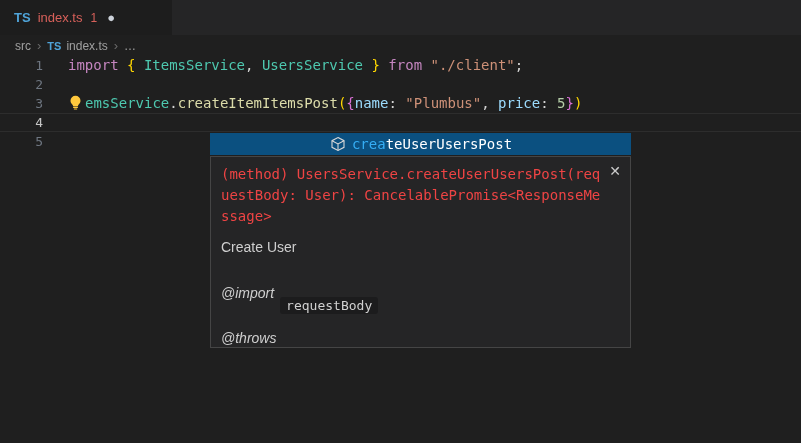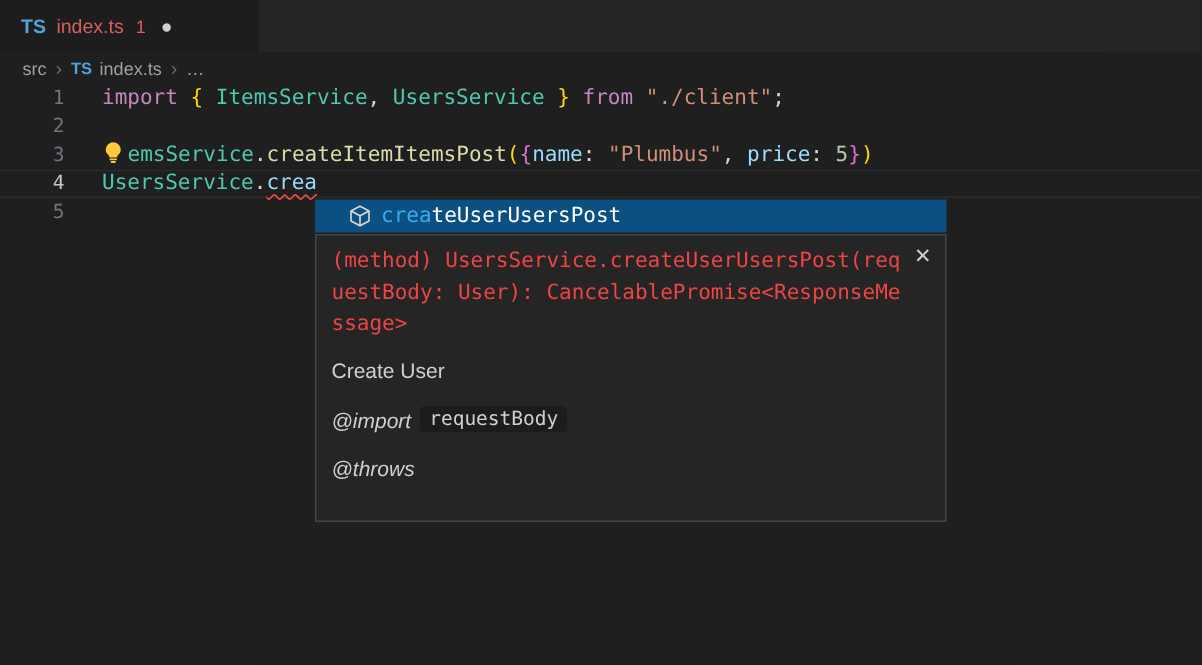--- a/index.html
+++ b/index.html
@@ -31,38 +31,38 @@
   .gutter { width:43px; text-align:right; color:#6e7681; font-size:13px; flex:0 0 43px; }
   .code-row.current .gutter { color:#c6c6c6; }
   .code { margin-left:25px; }
   .squiggle { text-decoration: underline wavy #f14c4c 1px; text-underline-offset:3px; }
   .bulb { display:inline-block; width:17px; height:15px; vertical-align:-2px; }
 
   
   .suggest { position:absolute; left:210px; top:133px; width:421px; z-index:5;
              font-family:"DejaVu Sans Mono", monospace; }
   .suggest-row { height:22px; background:#0b5080; display:flex; align-items:center;
-                 padding-left:22px; cursor:pointer; }
+                 padding-left:1px; cursor:pointer;justify-content:center; }
   .cube { width:16px; height:16px; margin-right:6px; flex:0 0 16px; }
   .sugg-label { font-size:14px; color:#ffffff; }
   .sugg-label .match { color:#35aef5; }
   .suggest-docs { position:relative; margin-top:1px; width:421px; height:192px;
                   background:#252526; border:1px solid #454545; padding:7px 10px 0 10px;
                   overflow:hidden; }
   .signature { width:381px; font-size:14px; line-height:21px; color:#ef4444;
                white-space:pre-wrap; word-break:break-all; }
   .doc-close { position:absolute; right:9px; top:7px; color:#cccccc; font-size:14px;
                line-height:14px; cursor:pointer; font-family:"DejaVu Sans", sans-serif; }
   .doc-desc { margin-top:12px; font-family:"Liberation Sans", sans-serif;
               font-size:14px; color:#cfcfcf; }
   .doc-tag { margin-top:16px; font-family:"Liberation Sans", sans-serif;
              font-size:14px; color:#c3c3c3; display:flex; align-items:center; }
   .doc-tag em { font-style:italic; color:#cfcfcf; margin-right:6px; }
   .chip { font-family:"DejaVu Sans Mono", monospace; font-size:13px; color:#d0d0d0;
-          background:#1c1c1d; padding:1px 6px; border-radius:3px; }
+          background:#1c1c1d; padding:1px 6px; border-radius:3px;margin-top:26px; }
 </style>
 </head>
 <body>
 
 <div class="window">
 
   <div class="tabbar">
     <div class="tab">
       <span class="ts-icon">TS</span>
       <span class="tab-filename">index.ts</span>
@@ -92,21 +92,20 @@
     <div class="code-row">
       <div class="gutter">3</div>
       <div class="code"><span class="bulb"><svg width="15" height="15" viewBox="0 0 15 15">
               <path fill="#ffc83d" d="M7.5 0.8 a5 5 0 0 1 5 5 c0 1.8-1 2.7-1.8 3.6-.5.6-.7 1-.7 1.6H5c0-.6-.2-1-.7-1.6C3.5 8.5 2.5 7.6 2.5 5.8a5 5 0 0 1 5-5z"></path>
               <rect x="5" y="11.6" width="5" height="1.3" rx="0.6" fill="#ffc83d"></rect>
               <rect x="5.8" y="13.4" width="3.4" height="1.2" rx="0.6" fill="#ffc83d"></rect>
             </svg></span><span><span style="color: rgb(78, 201, 176);">emsService</span><span style="color: rgb(212, 212, 212);">.</span><span style="color: rgb(220, 220, 170);">createItemItemsPost</span><span style="color: rgb(255, 215, 0);">(</span><span style="color: rgb(218, 112, 214);">{</span><span style="color: rgb(156, 220, 254);">name</span><span style="color: rgb(212, 212, 212);">: </span><span style="color: rgb(206, 145, 120);">"Plumbus"</span><span style="color: rgb(212, 212, 212);">, </span><span style="color: rgb(156, 220, 254);">price</span><span style="color: rgb(212, 212, 212);">: </span><span style="color: rgb(181, 206, 168);">5</span><span style="color: rgb(218, 112, 214);">}</span><span style="color: rgb(255, 215, 0);">)</span></span></div>
     </div>
     <div class="code-row current">
       <div class="gutter">4</div>
-      <div class="code"><span style="color: rgb(78, 201, 176);">UsersService</span><span style="color: rgb(212, 212, 212);">.</span><span class="squiggle" style="color: rgb(156, 220, 254);">crea</span></div>
     </div>
     <div class="code-row">
       <div class="gutter">5</div>
       <div class="code"></div>
     </div>
   </div>
 
   <div class="suggest">
     <div class="suggest-row">
       <svg class="cube" viewBox="0 0 16 16">

